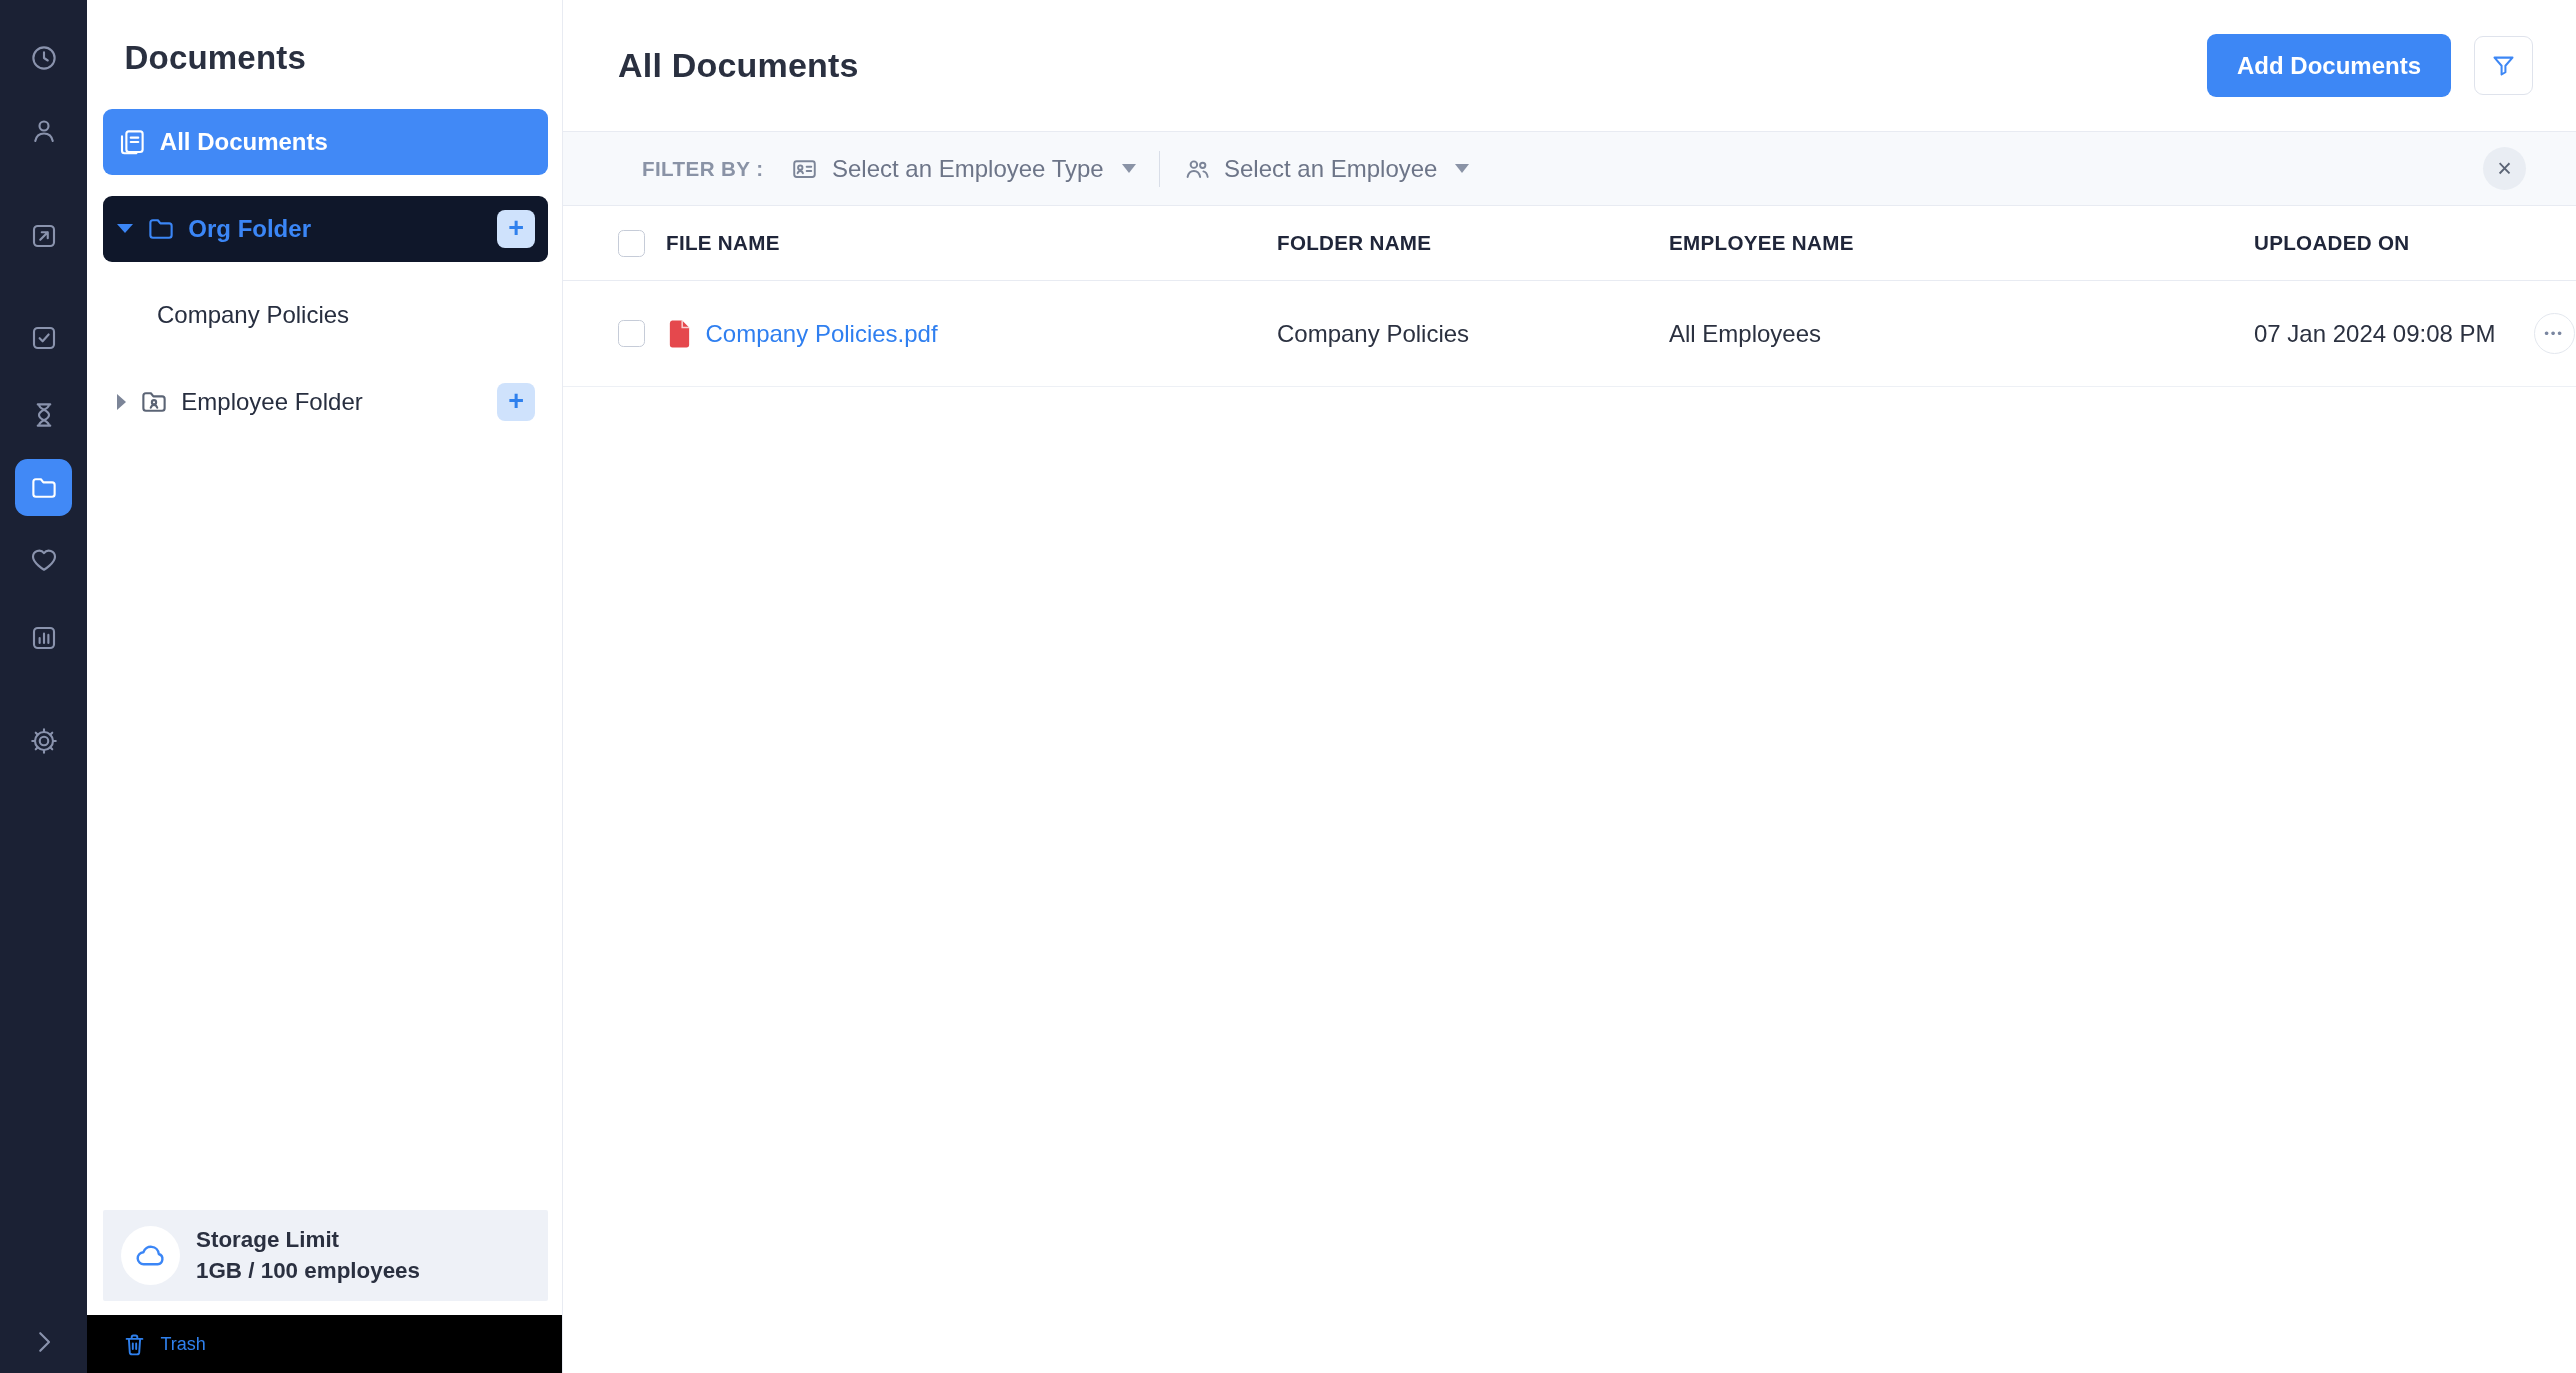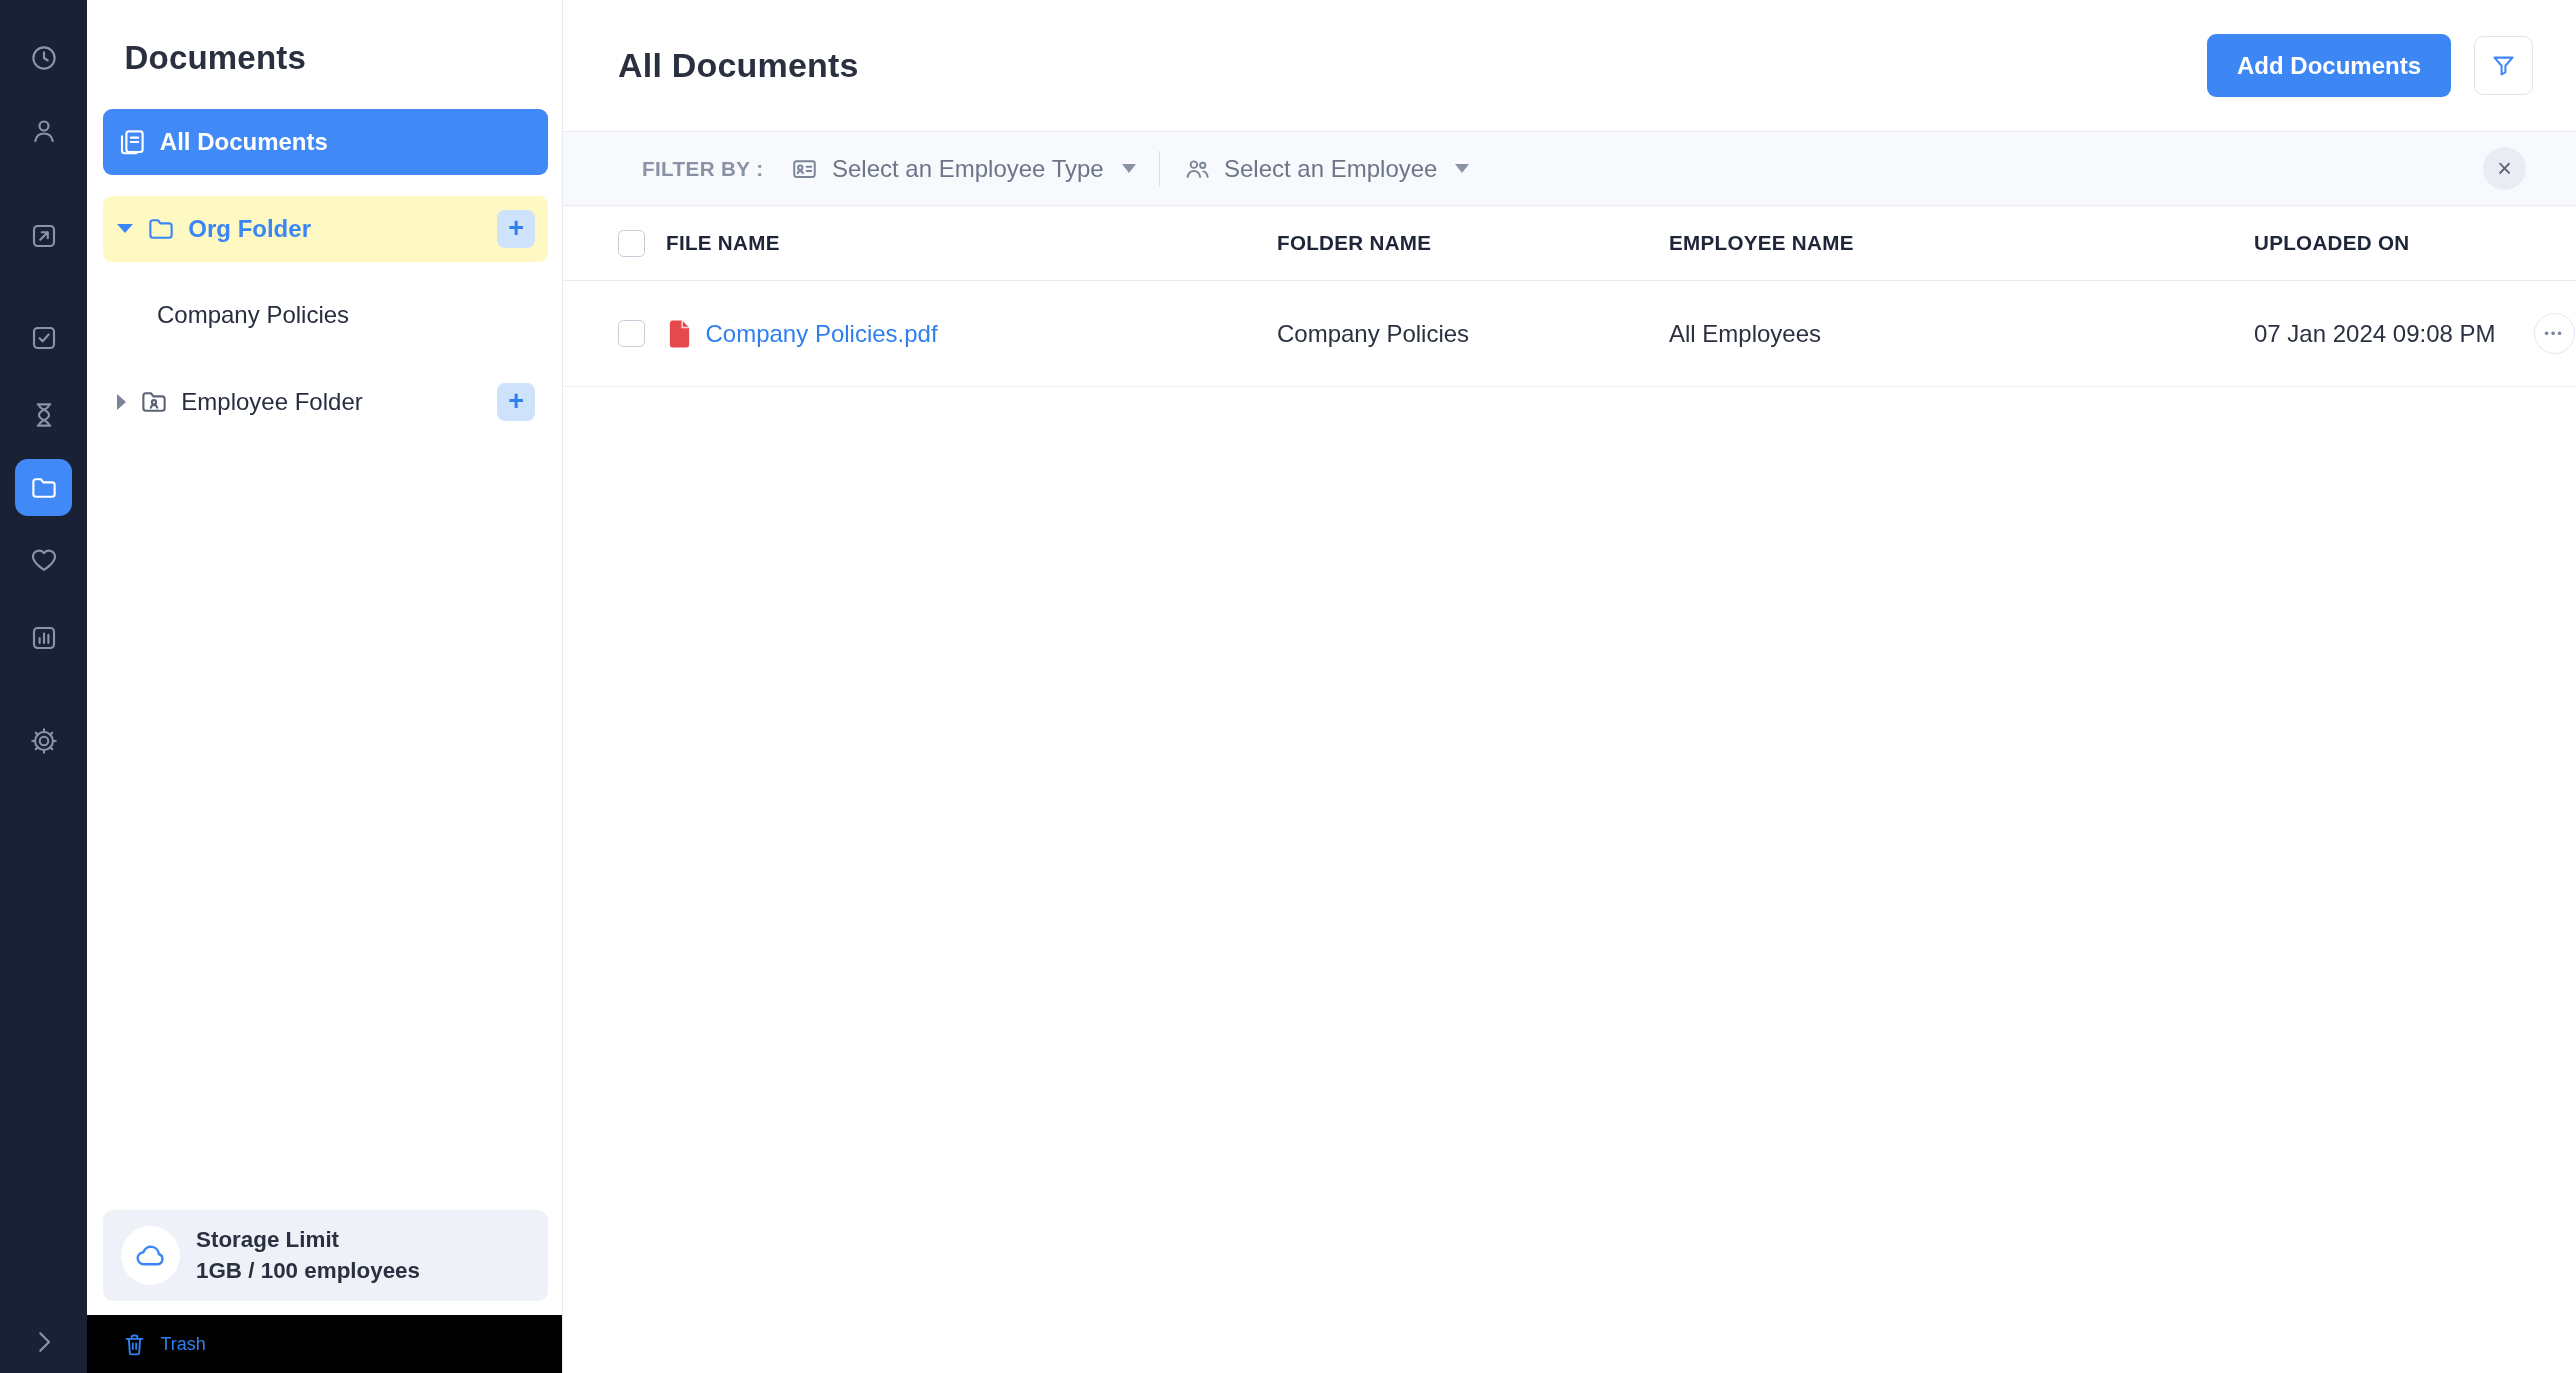--- a/index.html
+++ b/index.html
@@ -26,30 +26,30 @@
 
   
   .sidebar { width:476px; background:#fff; border-right:0.9px solid #e8ebf2; flex-shrink:0;
     display:flex; flex-direction:column; padding:39px 14.3px 0 16px; }
   .sidebar h1 { font-size:33px; font-weight:700; color:#2a3040; margin:0 0 32px 21.5px; letter-spacing:0.2px; }
   .side-item { height:66px; border-radius:9px; display:flex; align-items:center; gap:12.5px;
     padding:0 12.5px 0 14.3px; font-size:24px; margin-bottom:20.6px; cursor:pointer; color:#272e3f; }
   .side-item svg { width:30px; height:30px; fill:none; stroke-width:1.7; stroke-linecap:round; stroke-linejoin:round; flex-shrink:0; }
   .side-item.active-blue { background:#4189f6; color:#fff; font-weight:600; }
   .side-item.active-blue svg { stroke:#fff; }
-  .side-item.org-active { background:#fef9c3; color:#3b86f6; font-weight:600; }
+  .side-item.org-active { background:#0f172a; color:#3b86f6; font-weight:600; }
   .side-item.org-active svg { stroke:#3b86f6; }
   .side-item.plain svg { stroke:#5b6475; }
   .side-sub { height:66px; display:flex; align-items:center; padding-left:54px; font-size:24px; margin-bottom:20.6px; cursor:pointer; }
   .caret { width:0; height:0; flex-shrink:0; }
   .caret.down { border-left:8px solid transparent; border-right:8px solid transparent; border-top:9.8px solid #3b86f6; }
   .caret.right { border-top:8px solid transparent; border-bottom:8px solid transparent; border-left:9.8px solid #7c8598; }
   .plus-btn { margin-left:auto; width:38px; height:38px; border-radius:8px; background:#cfe2fc; color:#2f80ed;
     font-size:27px; font-weight:600; display:flex; align-items:center; justify-content:center; cursor:pointer; line-height:1; }
-  .storage-card { margin-top:auto; background:#eef1f7; border-radius:10px; padding:16px 18px; display:flex; align-items:center; gap:16px; }
+  .storage-card { margin-top:auto; background:#eef1f7; border-radius:2px; padding:16px 18px; display:flex; align-items:center; gap:16px; }
   .storage-icon-wrap { width:59px; height:59px; border-radius:50%; background:#fff; display:flex; align-items:center; justify-content:center; flex-shrink:0; }
   .storage-icon-wrap svg { width:34px; height:34px; stroke:#3b86f6; fill:none; stroke-width:1.7; stroke-linecap:round; stroke-linejoin:round; }
   .storage-title { font-size:22.4px; font-weight:600; color:#2a3040; margin-bottom:5.4px; }
   .storage-detail { font-size:22.4px; font-weight:600; color:#2a3040; }
   .trash-bar { margin:14.3px -14.3px 0 -16px; height:59px; background:#000000; display:flex; align-items:center; gap:12.5px;
     padding-left:34px; color:#2f80ed; font-size:18px; cursor:pointer; flex-shrink:0; }
   .trash-bar svg { width:27px; height:27px; stroke:#2f80ed; fill:none; stroke-width:1.7; stroke-linecap:round; stroke-linejoin:round; }
 
   
   .main { flex:1; display:flex; flex-direction:column; background:#fff; min-width:0; }

